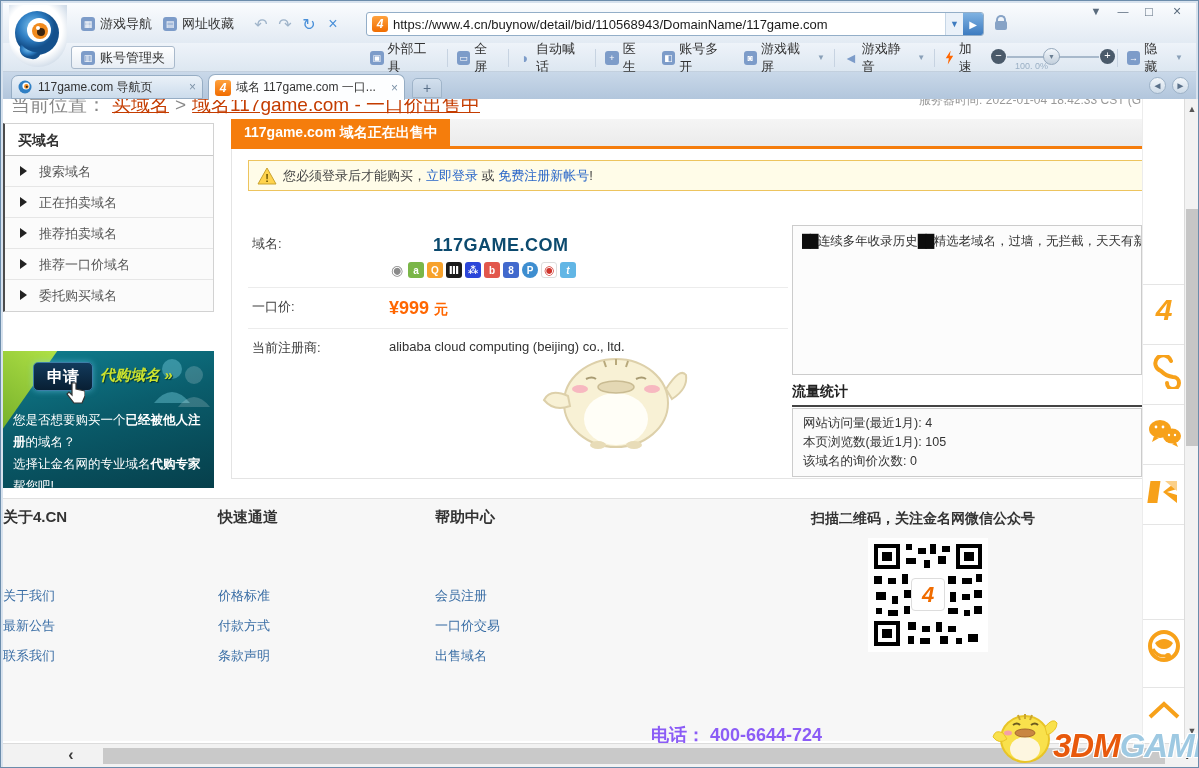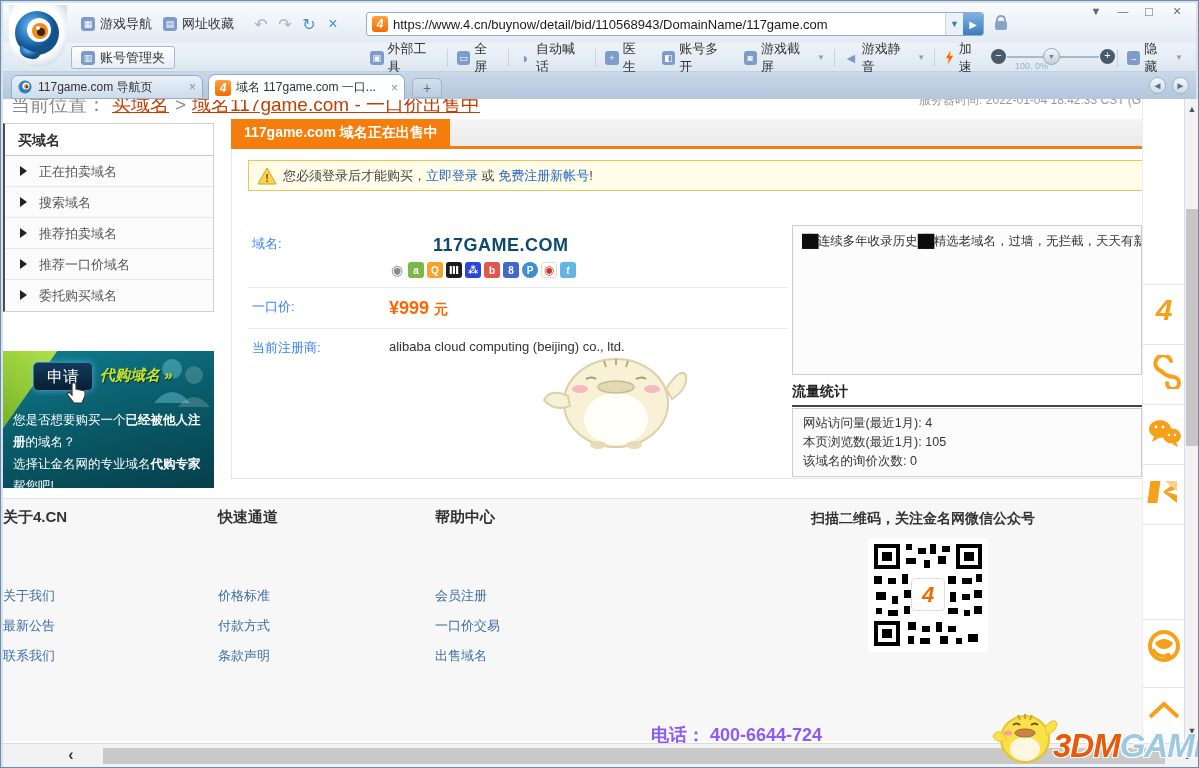--- a/index.html
+++ b/index.html
@@ -101,21 +101,21 @@
   .sb-item:before { content:''; position:absolute; left:15px; top:10px;
     border-left:7px solid #222; border-top:5px solid transparent; border-bottom:5px solid transparent; }
 
   
   .promo { position:absolute; left:0; top:252px; width:211px; height:137px; overflow:hidden;
     background:linear-gradient(165deg,#107f90 0%,#0a5d6c 45%,#063f4b 100%); color:#fff; }
   .promo .stripe { position:absolute; left:-28px; top:-40px; width:52px; height:150px;
     background:linear-gradient(#b8e84a,#5f9c1f); transform:rotate(35deg); }
   .apply-btn { position:absolute; left:30px; top:11px; width:60px; height:29px;
     background:linear-gradient(#123a5c,#081f33); border:1px solid #3d7ea8; border-radius:5px;
-    color:#fff; font-weight:normal; font-size:16px; text-align:center; line-height:27px;
+    color:#fff; font-weight:bold; font-size:16px; text-align:center; line-height:27px;
     box-shadow:0 0 6px rgba(120,220,255,.5); }
   .promo-title { position:absolute; left:97px; top:15px; font-size:15px; font-weight:bold;
     font-style:italic; color:#cbe22f; text-shadow:1px 1px 1px #033; white-space:nowrap; }
   .promo-text { position:absolute; left:10px; top:58px; width:194px; font-size:12.5px;
     line-height:22px; color:#fff; }
   .promo-text b { font-weight:bold; }
   .cursor-hand { position:absolute; left:62px; top:30px; z-index:4; }
   .ppl { position:absolute; right:2px; top:4px; }
 
   
@@ -127,21 +127,21 @@
   .mb-strip { position:absolute; left:219px; right:0; top:0; height:27px;
     background:linear-gradient(#f5f5f5,#ebebeb); }
   .mb-line { position:absolute; left:0; right:0; top:27px; height:3px; background:#f57d0c; }
   .warn { position:absolute; left:16px; top:41px; width:895px; height:31px;
     background:#fffce8; border:1px solid #edc45e; display:flex; align-items:center;
     padding-left:8px; font-size:13px; color:#444; gap:6px; }
   .warn a { color:#2a66c8; text-decoration:none; }
   .info { position:absolute; left:16px; top:106px; width:540px; font-size:13px; color:#444; }
   .irow { display:flex; border-top:1px solid #ececec; padding:10px 0 9px 4px; }
   .irow:first-child { border-top:none; }
-  .ilabel { width:137px; color:#3b82f6; }
+  .ilabel { width:137px; color:#404040; }
   .domain-big { font-size:18px; font-weight:bold; color:#0c4a6e; letter-spacing:.5px;margin-left:44px; }
   .sicons { display:flex; gap:3px; margin-top:6px; }
   .sic { width:16px; height:16px; border-radius:3px; color:#fff; font-size:10px; font-weight:bold;
     display:flex; align-items:center; justify-content:center; }
   .sic-0 { background:none; color:#8b8b8b; font-size:14px; }
   .sic-1 { background:#7ab648; } .sic-2 { background:#f7a22c; }
   .sic-3 { background:#1c1c1c; font-size:11px; } .sic-4 { background:#2b46d9; }
   .sic-5 { background:#e2574c; } .sic-6 { background:#4169cd; }
   .sic-7 { background:#3e8ed0; border-radius:50%; }
   .sic-8 { background:#fff; border:1px solid #ddd; color:#d0342c; font-size:12px; }
@@ -333,22 +333,22 @@
 
     <div class="bc-strip">
       <div class="bc-line">
         <span>当前位置：</span><a>买域名</a><span>&gt;</span><a>域名117game.com - 一口价出售中</a>
       </div>
       <div class="server-time">服务器时间: 2022-01-04 18:42:33 CST (G</div>
     </div>
 
     <div class="sidebar">
       <div class="sb-head">买域名</div>
+      <div class="sb-item">搜索域名</div>
       <div class="sb-item">正在拍卖域名</div>
-      <div class="sb-item">搜索域名</div>
       <div class="sb-item">推荐拍卖域名</div>
       <div class="sb-item">推荐一口价域名</div>
       <div class="sb-item">委托购买域名</div>
     </div>
 
     <div class="promo">
       <div class="stripe"></div>
       <svg class="ppl" width="70" height="60">
         <circle cx="30" cy="14" r="10" fill="rgba(110,200,215,.45)"></circle>
         <path d="M12 48 q18 -22 36 0 z" fill="rgba(110,200,215,.45)"></path>

